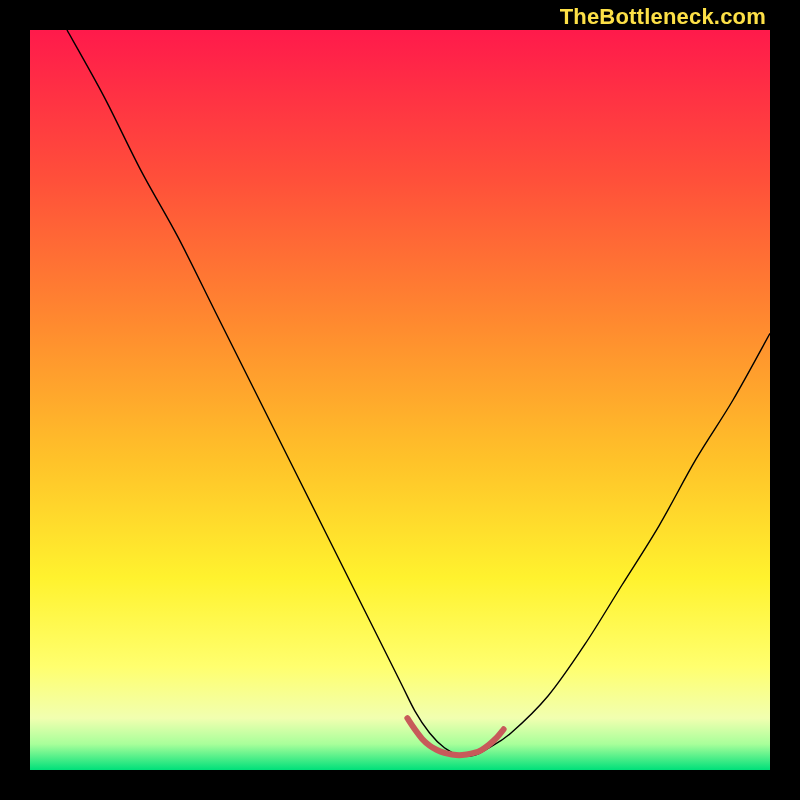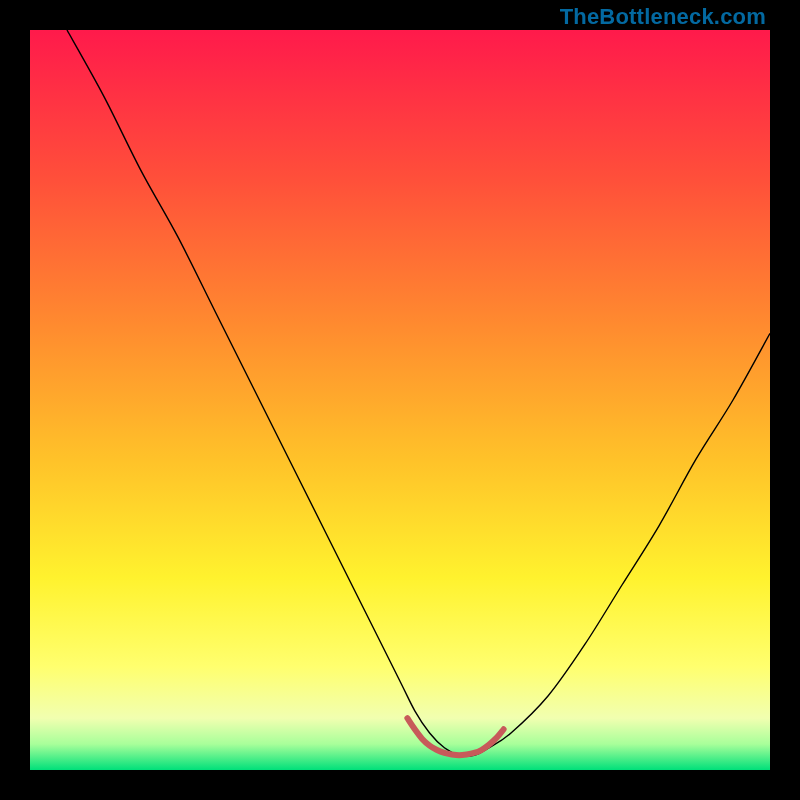--- a/index.html
+++ b/index.html
@@ -25,21 +25,21 @@
     width: 740px;
     height: 740px;
   }
   .watermark {
     position: absolute;
     top: 4px;
     right: 34px;
     font-family: Arial, Helvetica, sans-serif;
     font-size: 22px;
     font-weight: 600;
-    color: #0369a1;
+    color: #fde047;
     letter-spacing: 0.2px;
   }
 </style>
 </head>
 <body>
 
 <div class="frame">
   <svg class="plot" viewBox="0 0 740 740" preserveAspectRatio="none">
     <defs>
       <linearGradient id="bg-grad" x1="0" y1="0" x2="0" y2="1">

